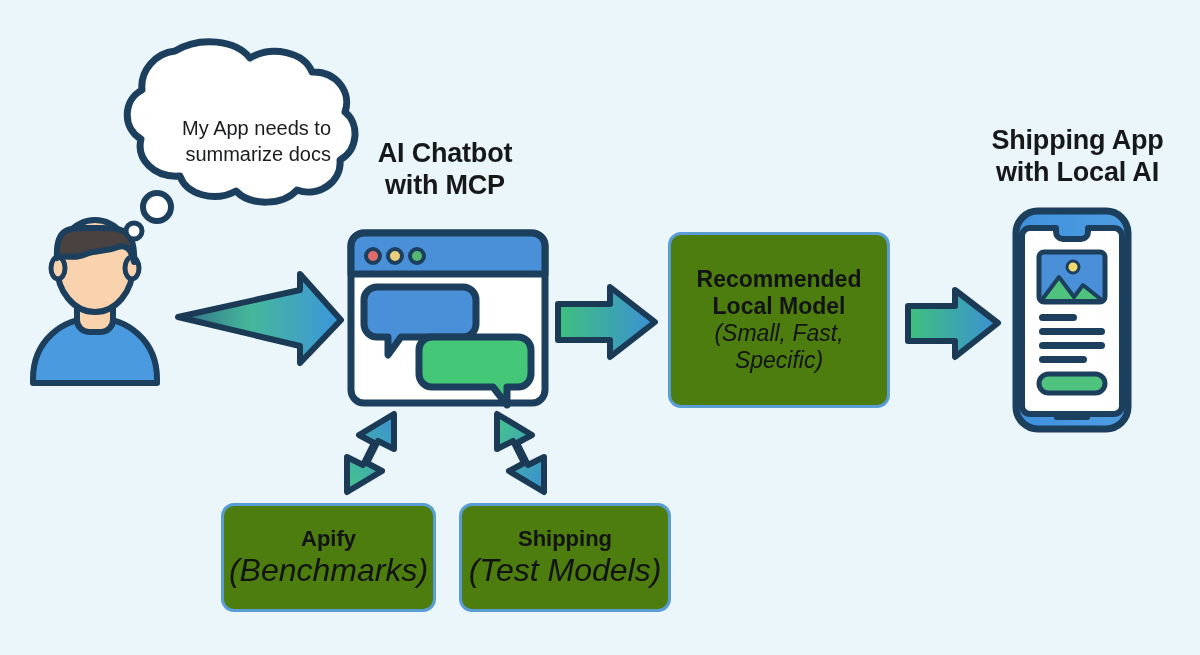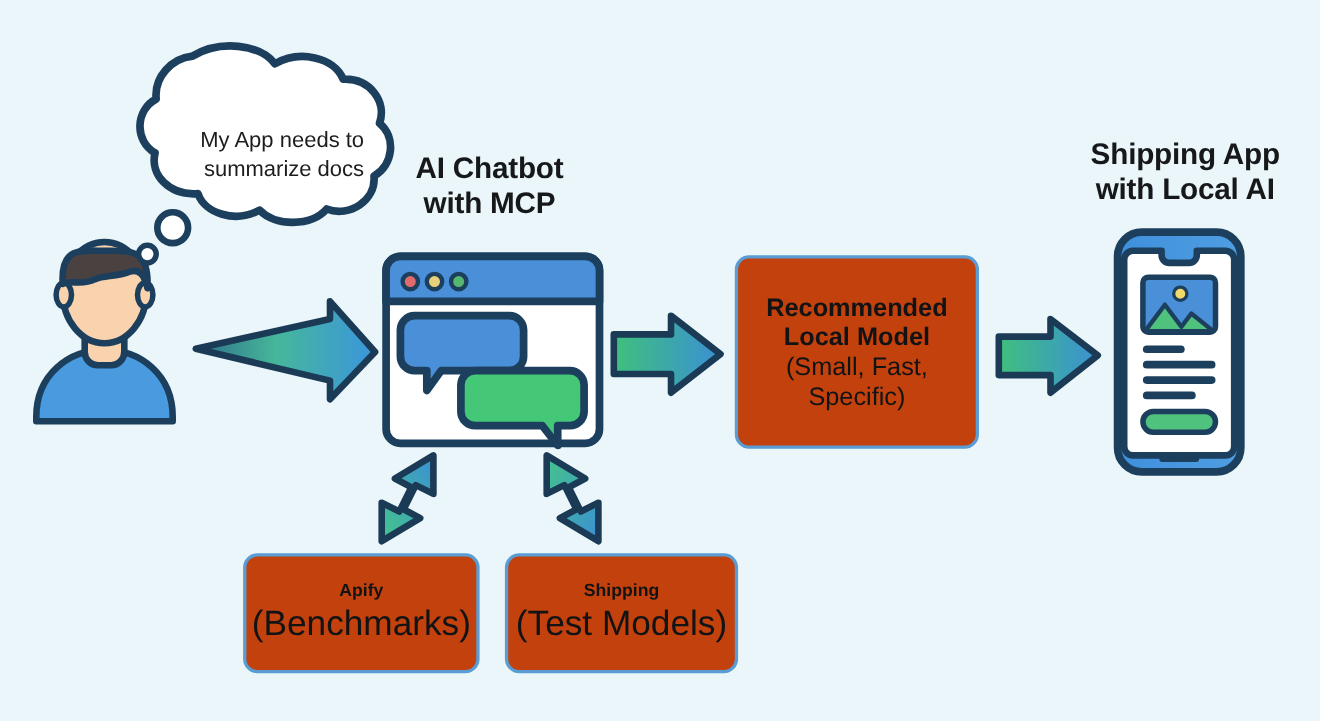--- a/index.html
+++ b/index.html
@@ -31,38 +31,38 @@
   #thought-bubble-wrap{left:95px;top:38px;width:260px;height:180px;}
   #thought-text{
     position:absolute;left:24px;top:78px;width:212px;
     text-align:right;font-size:20px;color:#1b1c1e;line-height:1.28;
     white-space:pre-line;
   }
 
   
   .infobox{
     position:absolute;
-    background:#c2410c;
+    background:#4d7c0f;
     border:3px solid #5a9cd4;
     border-radius:13px;
     box-sizing:border-box;
     display:flex;flex-direction:column;
     align-items:center;justify-content:center;
     text-align:center;
     color:#121315;
   }
   .infobox .ttl{font-weight:bold;font-size:24px;line-height:1.18;white-space:pre-line;}
-  .infobox .sub{font-weight:normal;font-size:24px;line-height:1.18;white-space:pre-line;}
+  .infobox .sub{font-weight:normal;font-size:24px;line-height:1.18;white-space:pre-line;font-style:italic;}
 
   #box-recommended{left:668px;top:232px;width:222px;height:176px;}
   #box-recommended .ttl{font-size:23px;}
   #box-recommended .sub{font-size:23px;}
   #box-apify{left:221px;top:503px;width:215px;height:109px;}
   #box-replicate{left:459px;top:503px;width:212px;height:109px;}
-  #box-apify .ttl,#box-replicate .ttl{font-size:16px;}
+  #box-apify .ttl,#box-replicate .ttl{font-size:22px;}
   #box-apify .sub,#box-replicate .sub{font-size:32px;}
 </style>
 </head>
 <body>
 
 <svg id="canvas" viewBox="0 0 1200 655" xmlns="http://www.w3.org/2000/svg">
   <defs>
     <linearGradient id="gradH" x1="0" y1="0" x2="1" y2="0">
       <stop offset="0%" stop-color="#3fc07d"></stop>
       <stop offset="100%" stop-color="#3b90d4"></stop>

